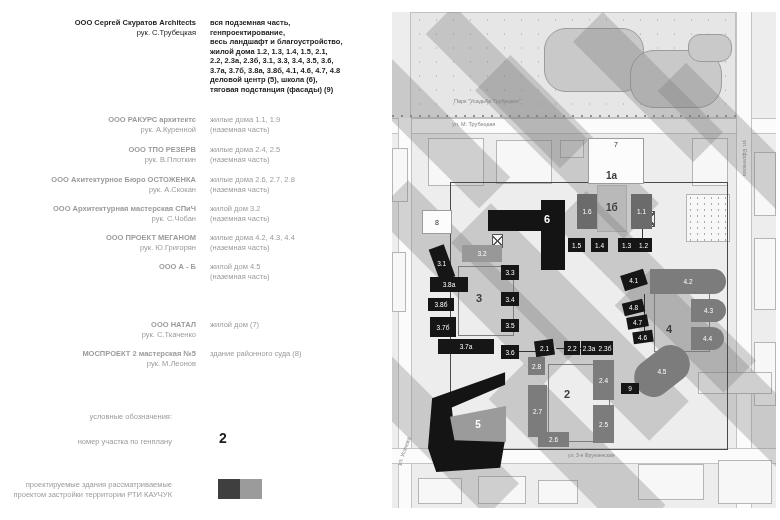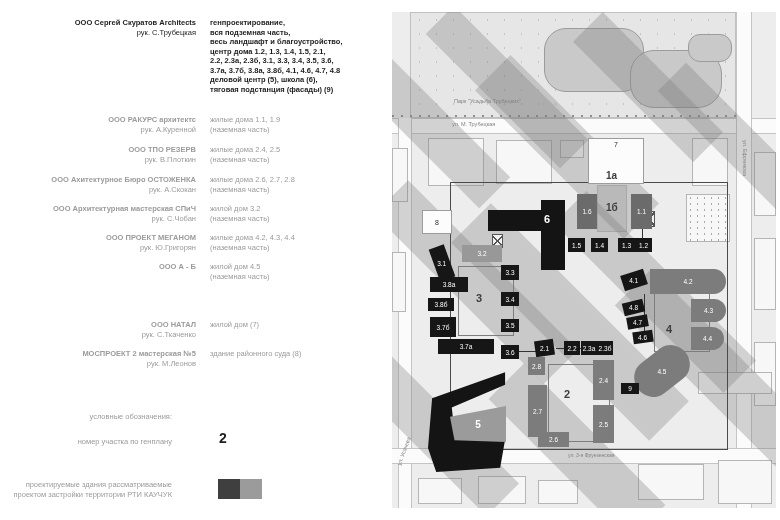--- a/index.html
+++ b/index.html
@@ -83,24 +83,24 @@
 <div id="sheet">
 
   <div id="credits">
     <div id="credits-entries">
         <div class="entry primary" style="top: 18px;">
           <div class="firm-col">
             <div class="firm">ООО Сергей Скуратов Architects</div>
             <div class="head">рук. С.Трубецкая</div>
           </div>
           <div class="scope-col">
+            <div class="scope-line">вся подземная часть,</div>
             <div class="scope-line">генпроектирование,</div>
-            <div class="scope-line">вся подземная часть,</div>
             <div class="scope-line">весь ландшафт и благоустройство,</div>
-            <div class="scope-line">центр дома 1.2, 1.3, 1.4, 1.5, 2.1,</div>
+            <div class="scope-line">жилой дома 1.2, 1.3, 1.4, 1.5, 2.1,</div>
             <div class="scope-line">2.2, 2.3а, 2.3б, 3.1, 3.3, 3.4, 3.5, 3.6,</div>
             <div class="scope-line">3.7а, 3.7б, 3.8а, 3.8б, 4.1, 4.6, 4.7, 4.8</div>
             <div class="scope-line">деловой центр (5),  школа (6),</div>
             <div class="scope-line">тяговая подстанция (фасады) (9)</div>
           </div>
         </div>
         <div class="entry" style="top: 115px;">
           <div class="firm-col">
             <div class="firm">ООО  РАКУРС архитектс</div>
             <div class="head">рук. А.Куренной</div>

